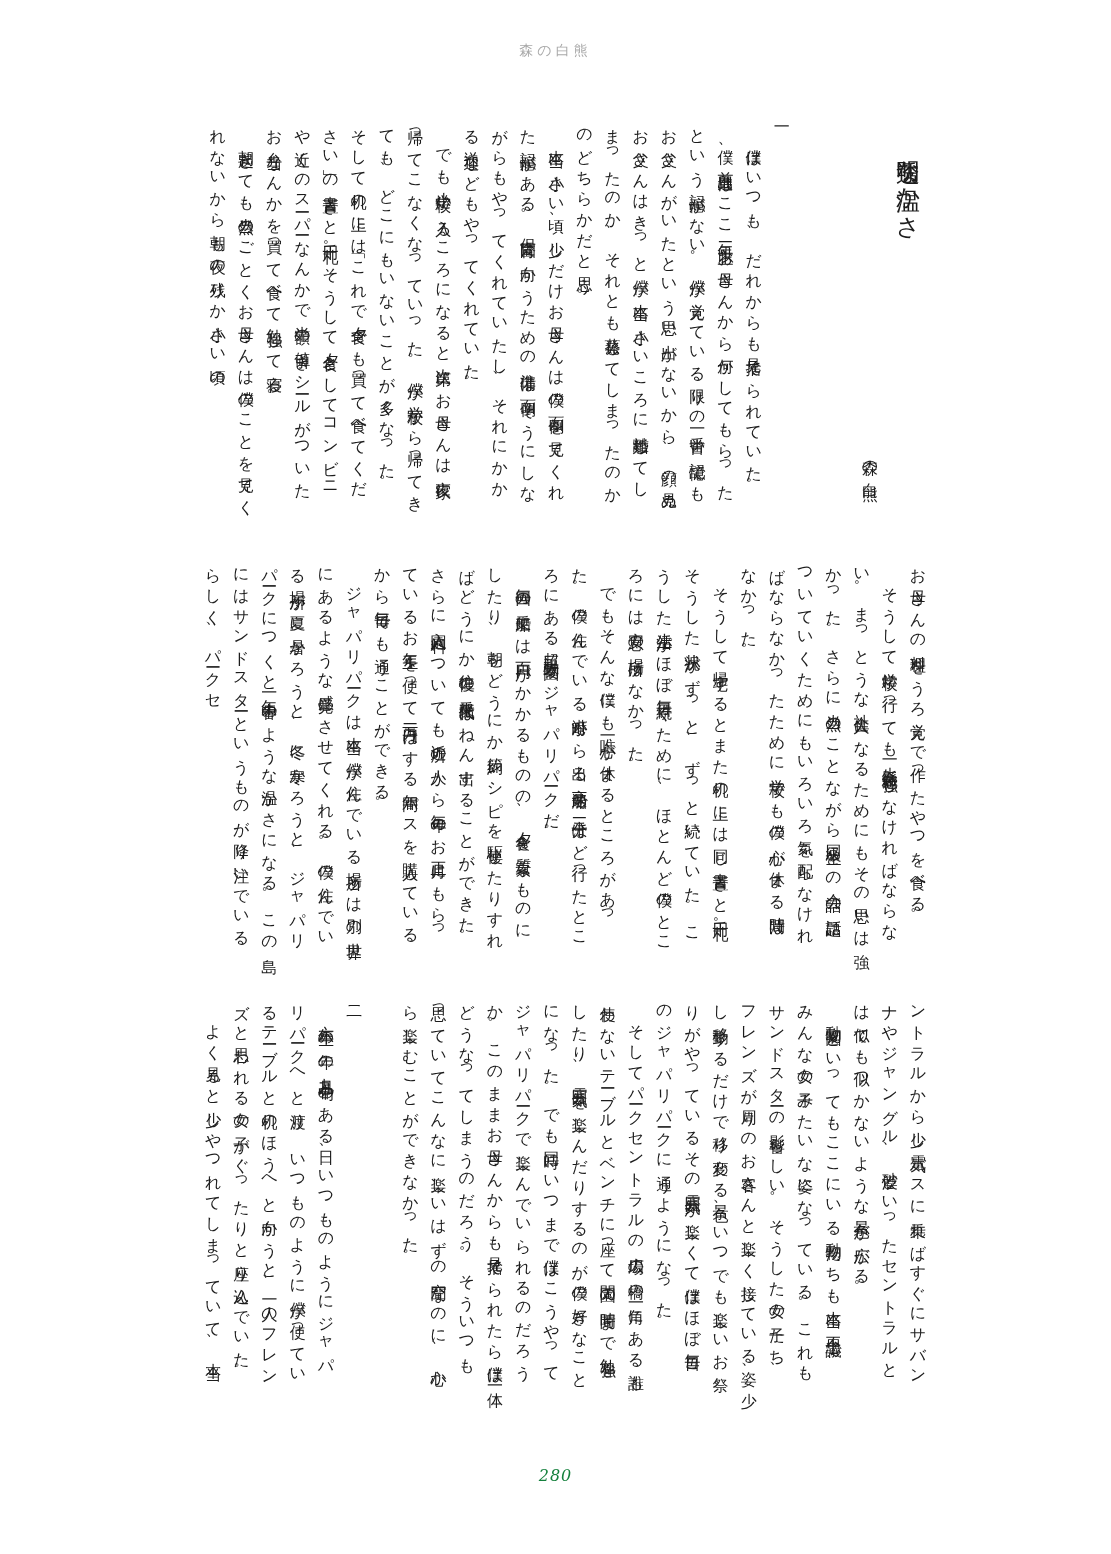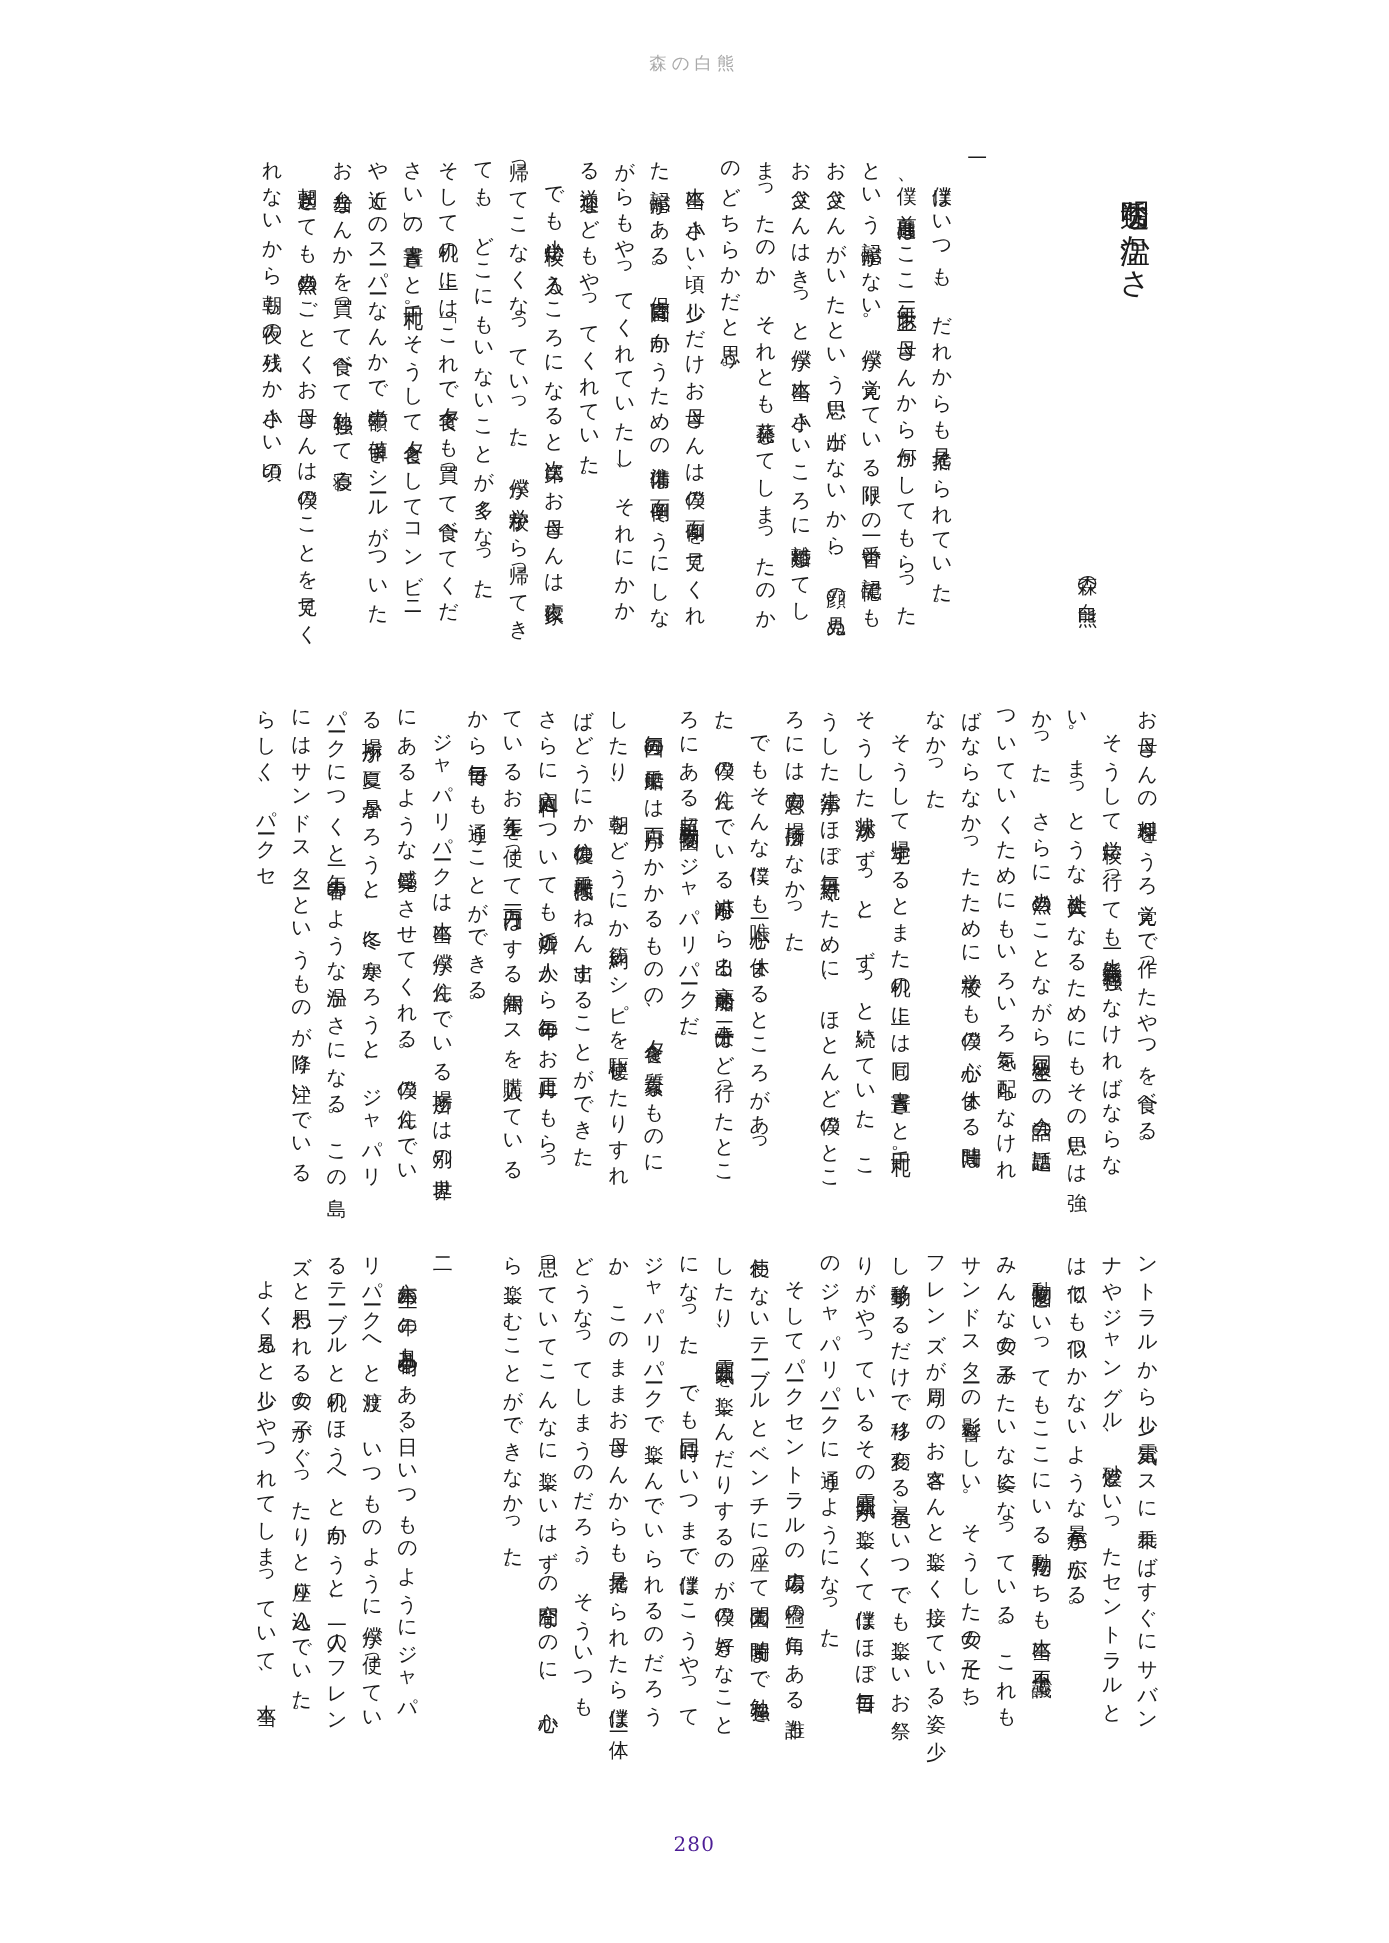--- a/index.html
+++ b/index.html
@@ -60,21 +60,22 @@
   .para { text-indent: 18.6px; }
   .para-flush { text-indent: 0; }
   .page-number {
     position: absolute;
     top: 1466px;
     left: 0;
     width: 100%;
     text-align: center;
     font-size: 16px;
     letter-spacing: 1px;
-    color: #4c1d95;
+    color: #15803d;
+    font-style: italic;
   }
 </style>
 </head>
 <body>
 
 <div class="running-header">森の白熊</div>
 
 <div class="band band-1">
     <p class="p-title">透明な温かさ</p>
     <p class="p-author">森の白熊</p>

